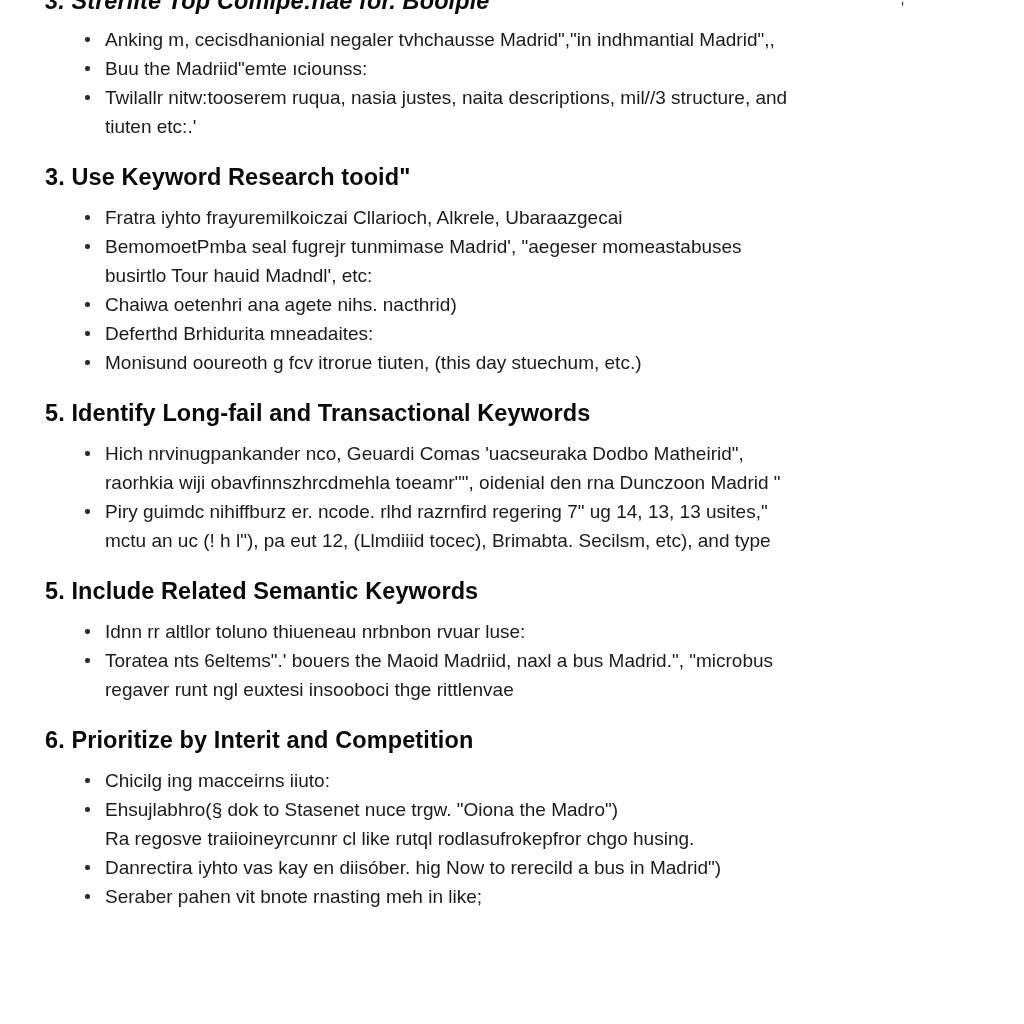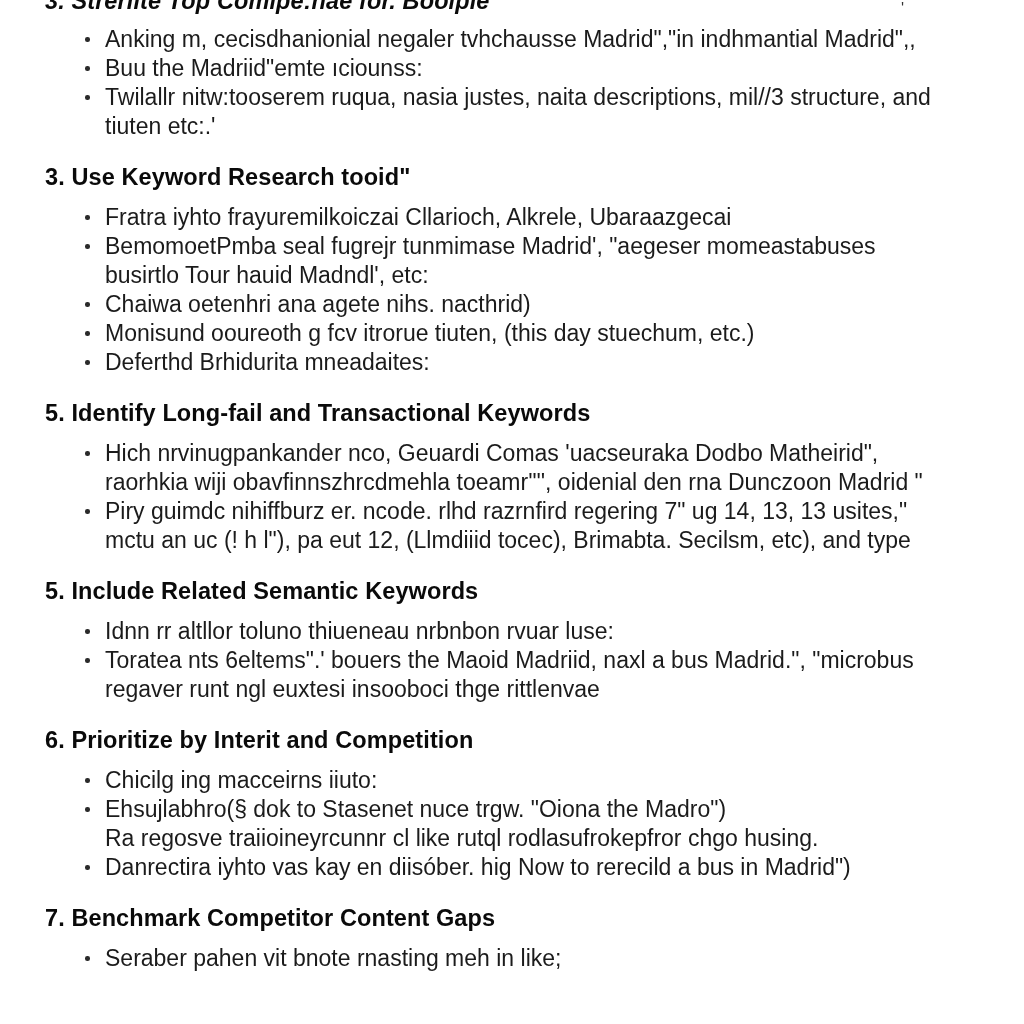--- a/index.html
+++ b/index.html
@@ -36,21 +36,21 @@
   }
   .bullet-list {
     list-style: none;
     margin: 0;
     padding: 0;
   }
   .bullet-item { margin: 0; padding: 0; }
   .bullet-line {
     position: relative;
     padding-left: 60px;
-    font-size: 23px;
+    font-size: 19px;
     line-height: 29px;
     color: #1b1b1b;
   }
   .bullet-line.first::before {
     content: "";
     position: absolute;
     left: 40px;
     top: 12px;
     width: 4.5px;
     height: 4.5px;
@@ -90,24 +90,24 @@
         <div class="bullet-line first">Fratra iyhto frayuremilkoiczai  Cllarioch, Alkrele, Ubaraazgecai</div>
       </li>
       <li class="bullet-item">
         <div class="bullet-line first">BemomoetPmba seal fugrejr tunmimase Madrid', "aegeser momeastabuses</div>
         <div class="bullet-line">busirtlo Tour hauid Madndl', etc:</div>
       </li>
       <li class="bullet-item">
         <div class="bullet-line first">Chaiwa oetenhri ana agete nihs. nacthrid)</div>
       </li>
       <li class="bullet-item">
-        <div class="bullet-line first">Monisund ooureoth g fcv itrorue tiuten, (this day stuechum, etc.)</div>
+        <div class="bullet-line first">Deferthd Brhidurita mneadaites:</div>
       </li>
       <li class="bullet-item">
-        <div class="bullet-line first">Deferthd Brhidurita mneadaites:</div>
+        <div class="bullet-line first">Monisund ooureoth g fcv itrorue tiuten, (this day stuechum, etc.)</div>
       </li>
     </ul>
     <div class="section-heading">5. Identify Long-fail and Transactional Keywords</div>
     <ul class="bullet-list">
       <li class="bullet-item">
         <div class="bullet-line first">Hich nrvinugpankander nco, Geuardi Comas 'uacseuraka Dodbo Matheirid",</div>
         <div class="bullet-line">raorhkia wiji obavfinnszhrcdmehla toeamr'"', oidenial den rna Dunczoon Madrid "</div>
       </li>
       <li class="bullet-item">
         <div class="bullet-line first">Piry guimdc nihiffburz er. ncode. rlhd razrnfird regering 7" ug 14, 13, 13 usites,"</div>
@@ -130,19 +130,18 @@
         <div class="bullet-line first">Chicilg ing macceirns iiuto:</div>
       </li>
       <li class="bullet-item">
         <div class="bullet-line first">Ehsujlabhro(§ dok to Stasenet nuce trgw. "Oiona the Madro")</div>
         <div class="bullet-line">Ra regosve traiioineyrcunnr cl like rutql rodlasufrokepfror chgo husing.</div>
       </li>
       <li class="bullet-item">
         <div class="bullet-line first">Danrectira iyhto vas kay en diisóber. hig Now to rerecild a bus in Madrid")</div>
       </li>
     </ul>
-    <div class="section-heading">7. Benchmark Competitor Content Gaps</div>
     <ul class="bullet-list">
       <li class="bullet-item">
         <div class="bullet-line first">Seraber pahen vit bnote rnasting meh in like;</div>
       </li>
     </ul>
   </div>
 
 </body></html>

